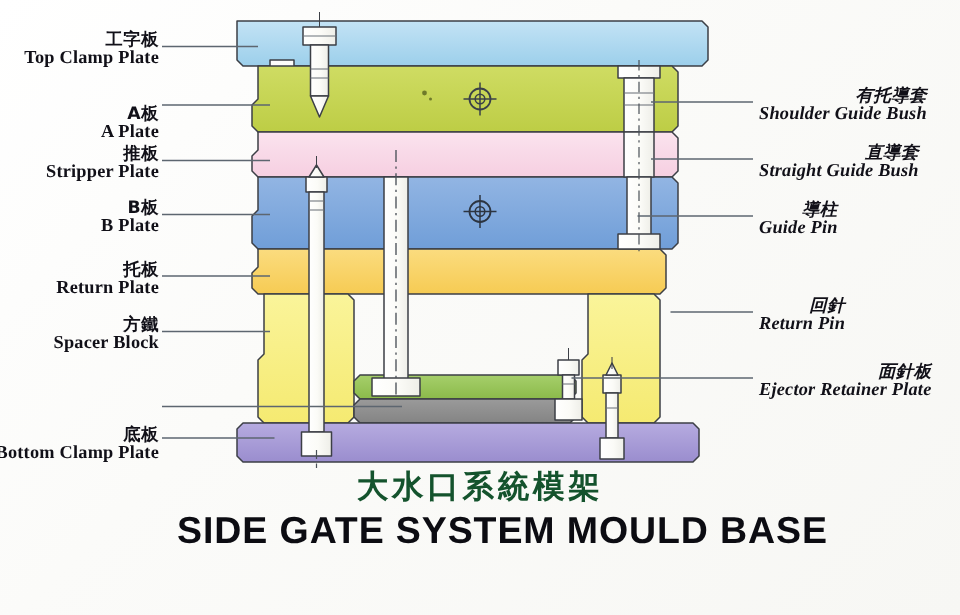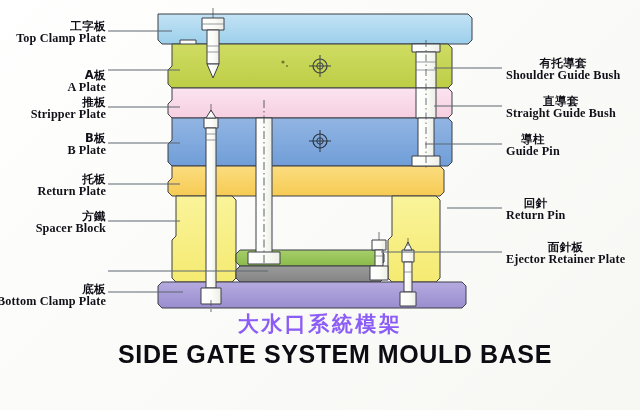--- a/index.html
+++ b/index.html
@@ -41,35 +41,35 @@
     font-weight: bold;
     letter-spacing: 0.4px;
   }
   .lbl .en {
     display: block;
     font-size: 12.2px;
     font-weight: bold;
     letter-spacing: 0.15px;
   }
   .lbl.left { text-align: right; }
-  .lbl.right { text-align: center; }
+  .lbl.right { text-align: right; font-style: italic; }
 
   
   #title-block {
     position: absolute;
     left: 0; right: 0;
     top: 312px;
     text-align: center;
   }
   #title-cn {
     font-family: "DejaVu Sans", "Liberation Sans", sans-serif;
     font-size: 21px;
     font-weight: bold;
     letter-spacing: 2.5px;
-    color: #8b5cf6;
+    color: #14532d;
     line-height: 1.18;
   }
   #title-en {
     font-family: "Liberation Sans", "DejaVu Sans", sans-serif;
     font-size: 25px;
     font-weight: bold;
     letter-spacing: 0.6px;
     color: #0c0c12;
     line-height: 1.2;
     margin-top: 2px;

